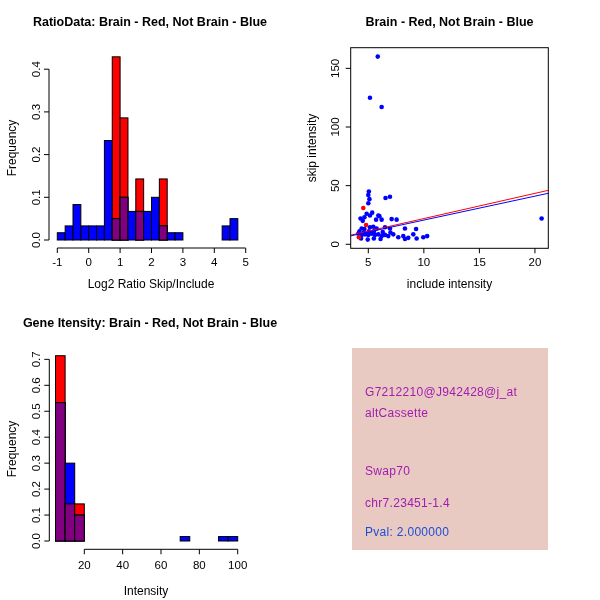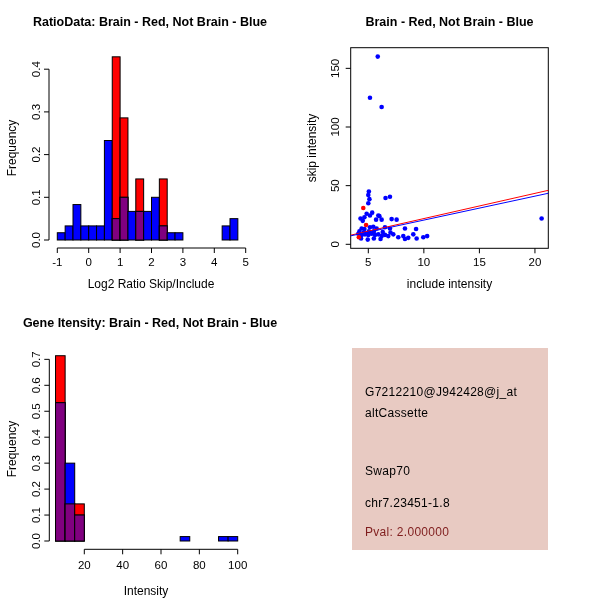--- a/index.html
+++ b/index.html
@@ -1,20 +1,20 @@
 <!DOCTYPE html>
 <html><head>
 <meta charset="utf-8">
 <style>
   html,body{margin:0;padding:0;background:#ffffff;}
   body{width:600px;height:600px;position:relative;font-family:"Liberation Sans",sans-serif;}
   #canvas{position:absolute;left:0;top:0;width:600px;height:600px;}
   svg text{fill:#000;}
   .info-box{position:absolute;left:352px;top:348px;width:196px;height:202px;}
-  .info-line{position:absolute;left:13px;font-size:12px;color:#000000;white-space:nowrap;letter-spacing:0.3px;}
+  .info-line{position:absolute;left:13px;font-size:12px;color:#a21caf;white-space:nowrap;letter-spacing:0.3px;}
   .l1{top:37px;} .l2{top:58px;} .l3{top:116px;} .l4{top:148px;} .l5{top:177px;}
 </style>
 </head>
 <body>
 
 <svg id="canvas" width="600" height="600" viewBox="0 0 600 600">
     <text x="150" y="26" font-size="12.5" text-anchor="middle" font-weight="bold">RatioData: Brain - Red, Not Brain - Blue</text>
     <text x="151" y="288" font-size="12" text-anchor="middle" font-weight="normal">Log2 Ratio Skip/Include</text>
     <text x="16" y="148" font-size="12" text-anchor="middle" font-weight="normal" transform="rotate(-90 16 148)">Frequency</text>
     <line x1="49" y1="240" x2="49" y2="69.19999999999999" stroke="#000" stroke-width="1"></line>
@@ -196,15 +196,15 @@
     <rect x="74.7125" y="515.05" width="9.5875" height="25.950000000000045" fill="#800080" stroke="#000" stroke-width="1"></rect>
     <rect x="180.175" y="536.5885" width="9.5875" height="4.411500000000046" fill="#0000ff" stroke="#000" stroke-width="1"></rect>
     <rect x="218.52499999999998" y="536.5885" width="9.5875" height="4.411500000000046" fill="#0000ff" stroke="#000" stroke-width="1"></rect>
     <rect x="228.1125" y="536.5885" width="9.5875" height="4.411500000000046" fill="#0000ff" stroke="#000" stroke-width="1"></rect>
   </svg>
 
 <div class="info-box" style="background: rgb(232, 202, 194);">
   <div class="info-line l1">G7212210@J942428@j_at</div>
   <div class="info-line l2">altCassette</div>
   <div class="info-line l3">Swap70</div>
-  <div class="info-line l4">chr7.23451-1.8</div>
-  <div class="info-line l5" style="color: #7f1d1d;">Pval: 2.000000</div>
+  <div class="info-line l4">chr7.23451-1.4</div>
+  <div class="info-line l5" style="color: #1d4ed8;">Pval: 2.000000</div>
 </div>
 
 </body></html>

